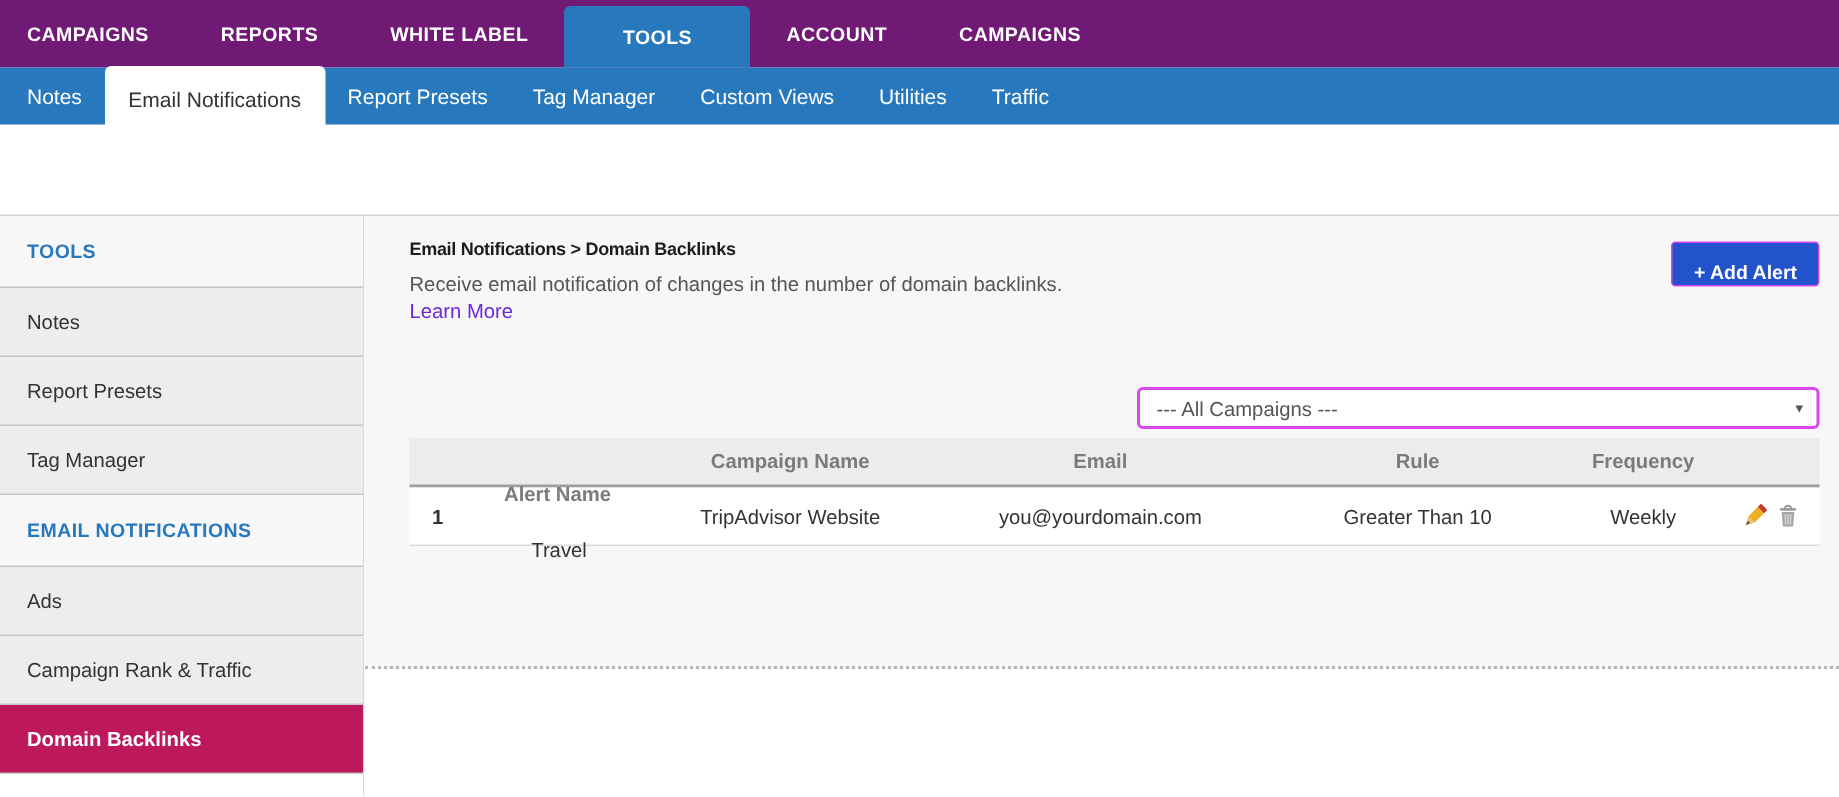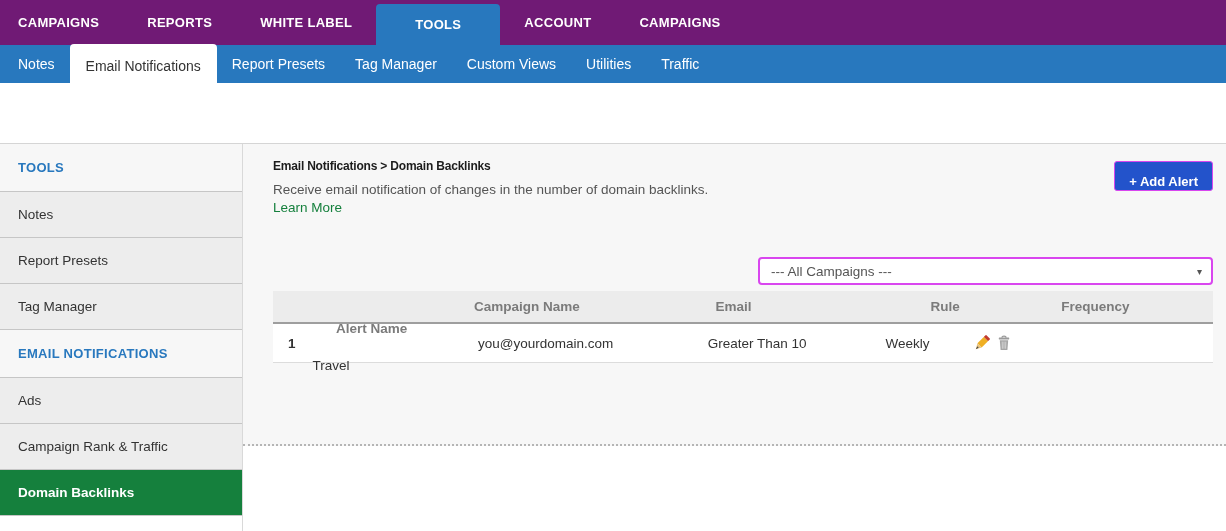--- a/index.html
+++ b/index.html
@@ -48,32 +48,32 @@
   .sb-header {
     height: 48px; display: flex; align-items: center; padding-left: 18px;
     background: #f7f7f7; border-bottom: 1px solid #c6c6c6;
     color: #2878be; font-size: 13px; font-weight: 700; letter-spacing: .3px;
   }
   .sb-item {
     height: 46px; display: flex; align-items: center; padding-left: 18px;
     background: #ededed; border-bottom: 1px solid #c6c6c6;
     color: #333; font-size: 13.5px; cursor: pointer;
   }
-  .sb-item.active { background: #15803d; color: #fff; font-weight: 700; }
+  .sb-item.active { background: #be185d; color: #fff; font-weight: 700; }
 
   
   .main { flex: 1; background: #fff; }
   .panel {
     height: 302px; background: #f7f7f7; padding: 15px 13px 0 30px;
     border-bottom: 2px dotted #b5b5b5;
   }
   .panel-head { display: flex; justify-content: space-between; align-items: flex-start; }
   .page-title { font-size: 12px; font-weight: 700; color: #1c1c1c; letter-spacing: -.2px; }
   .page-desc { margin-top: 9px; font-size: 13.5px; color: #555; }
-  .learn-more { display: inline-block; margin-top: 3px; font-size: 13.5px; color: #15803d; text-decoration: none; cursor: pointer; }
+  .learn-more { display: inline-block; margin-top: 3px; font-size: 13.5px; color: #6d28d9; text-decoration: none; cursor: pointer; }
   .add-alert-btn {
     margin-top: 2px; height: 30px; padding: 12px 14px; cursor: pointer;
     background: #2353cb; border: 1px solid #d946ef; border-radius: 3px;
     color: #fff; font-size: 13px; font-weight: 700; font-family: "Liberation Sans", sans-serif;
     white-space: nowrap;
   }
 
   .filter-row { margin-top: 41px; display: flex; justify-content: flex-end; }
   .select {
     width: 455px; height: 28px; background: #fff; border: 2px solid #d946ef; border-radius: 4px;
@@ -94,21 +94,21 @@
     border-bottom: 1px solid #dcdcdc; font-size: 13.5px; color: #333;
   }
   .c { text-align: center; overflow: visible; white-space: nowrap; }
   .c-num      { width: 4%;  font-weight: 700; }
   .c-alert    { width: 13%; margin-top: 44px; }
   .c-campaign { width: 20%; }
   .c-email    { width: 24%; }
   .c-rule     { width: 21%; }
   .c-freq     { width: 11%; }
   .c-actions  { width: 7%; display: flex; align-items: center; justify-content: center; gap: 6px; }
-  .trow .c-alert { text-align: left; padding-left: 2px; }
+  .trow .c-alert { text-align: center; padding-left: 2px; }
   .action-icon { display: inline-flex; cursor: pointer; }
 </style>
 </head>
 <body>
 
 <nav class="topnav">
   <a class="tn-link">CAMPAIGNS</a>
   <a class="tn-link">REPORTS</a>
   <a class="tn-link">WHITE LABEL</a>
   <a class="tn-link tn-active">TOOLS</a>
@@ -167,20 +167,21 @@
           <div class="c c-campaign">Campaign Name</div>
           <div class="c c-email">Email</div>
           <div class="c c-rule">Rule</div>
           <div class="c c-freq">Frequency</div>
           <div class="c c-actions"></div>
         </div>
 
         <div class="trow">
           <div class="c c-num">1</div>
           <div class="c c-alert">Travel</div>
+          <div class="c c-campaign">TripAdvisor Website</div>
           <div class="c c-email">you@yourdomain.com</div>
           <div class="c c-rule">Greater Than 10</div>
           <div class="c c-freq">Weekly</div>
           <div class="c c-actions">
             <span class="action-icon">
               <svg width="17" height="17" viewBox="0 0 16 16">
                 <g transform="rotate(45 8 8)">
                   <rect x="5.2" y="-0.8" width="5.6" height="3" rx="0.6" fill="#c23b2e"></rect>
                   <rect x="5.2" y="2.2" width="5.6" height="8.4" fill="#efaf24"></rect>
                   <path d="M5.2 10.6 L10.8 10.6 L8 15.6 Z" fill="#e7c27d"></path>

